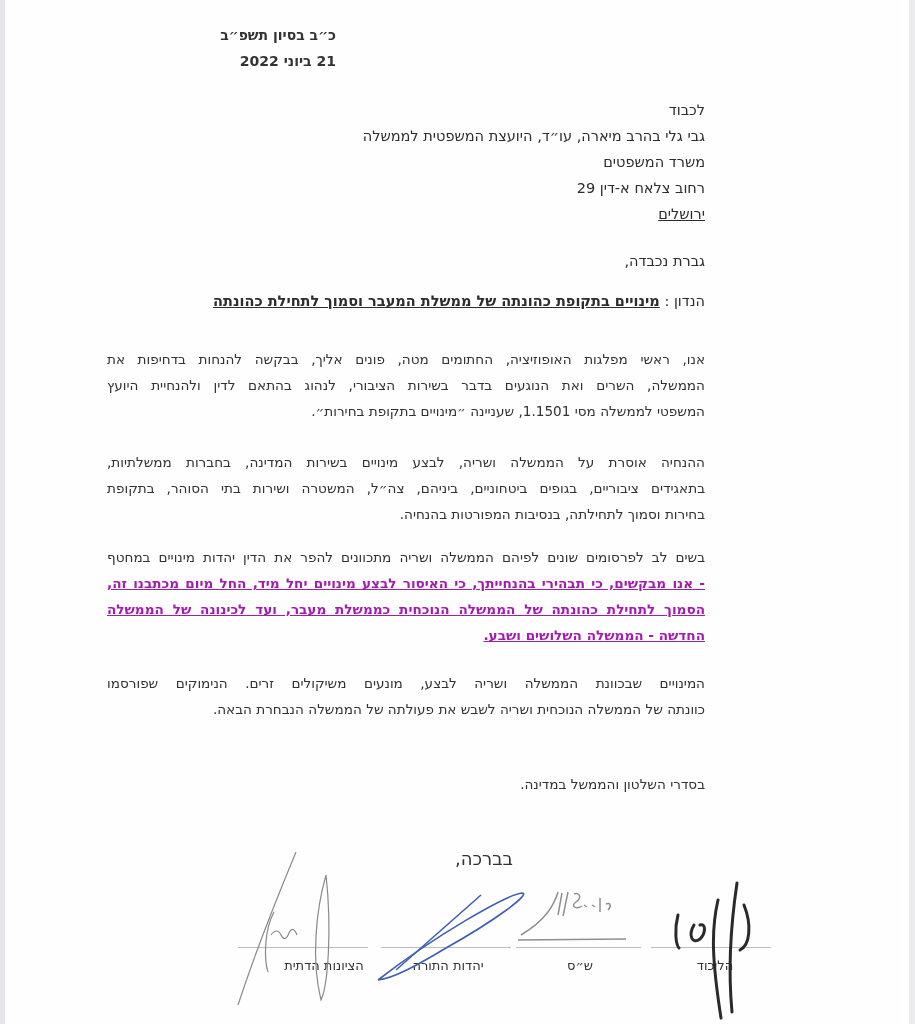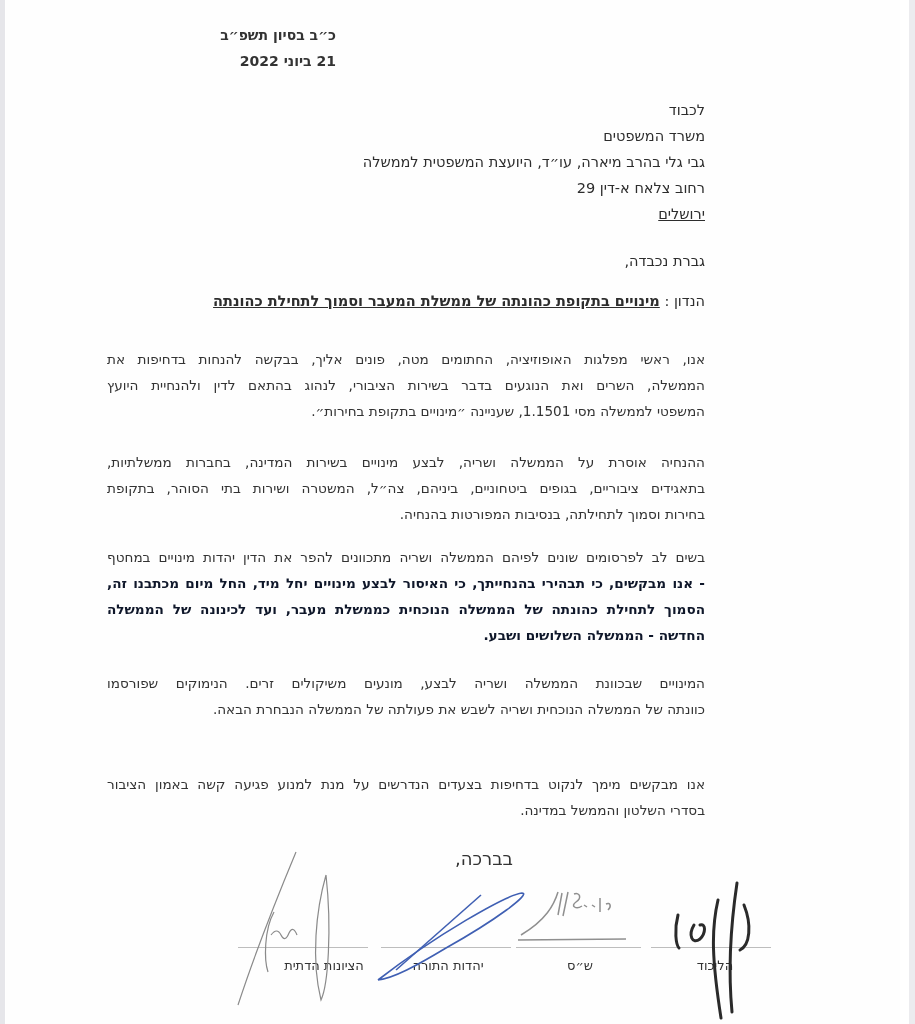--- a/index.html
+++ b/index.html
@@ -21,21 +21,21 @@
   .addr .u { text-decoration: underline; }
 
   .greet { right: 195px; top: 253px; font-size: 14.5px; color: #2d2d2d; }
 
   .subject { right: 195px; top: 293px; font-size: 14.5px; color: #2d2d2d; white-space: nowrap; }
   .subject .s { font-weight: bold; text-decoration: underline; }
 
   .para { right: 195px; width: 598px; text-align: justify; text-align-last: right; font-size: 13.6px; line-height: 26px; color: #333; }
   .para .line { display: block; text-align: justify; text-align-last: justify; white-space: nowrap; }
   .para .line.last { text-align-last: right; }
-  .bold { font-weight: bold; color: #0f172a; }
+  .bold { font-weight: bold; color: #a21caf; text-decoration: underline; }
   .p1 { top: 346px; }
   .p2 { top: 449px; }
   .p3 { top: 544px; }
   .p4 { top: 670px; }
   .p5 { top: 771px; }
 
   .closing { left: 449px; top: 848px; font-size: 18px; color: #333; }
 
   .sig-line { position: absolute; top: 947px; height: 1px; background: #bdbdbd; }
   .sig-label { position: absolute; top: 958px; font-size: 13px; color: #333; text-align: center; margin-left: 17px; }
@@ -48,22 +48,22 @@
 <div class="edge-left"></div>
 <div class="page">
 
   <div class="abs date-block rtl">
     <div>כ״ב בסיון תשפ״ב</div>
     <div>21 ביוני 2022</div>
   </div>
 
   <div class="abs addr rtl">
     <div>לכבוד</div>
+    <div>גבי גלי בהרב מיארה, עו״ד, היועצת המשפטית לממשלה</div>
     <div>משרד המשפטים</div>
-    <div>גבי גלי בהרב מיארה, עו״ד, היועצת המשפטית לממשלה</div>
     <div>רחוב צלאח א-דין 29</div>
     <div class="u">ירושלים</div>
   </div>
 
   <div class="abs greet rtl">גברת נכבדה,</div>
 
   <div class="abs subject rtl">
     <span>הנדון :</span>
     <span class="s">מינויים בתקופת כהונתה של ממשלת המעבר וסמוך לתחילת כהונתה</span>
   </div>
@@ -86,21 +86,20 @@
     <span class="line bold">הסמוך לתחילת כהונתה של הממשלה הנוכחית כממשלת מעבר, ועד לכינונה של הממשלה</span>
     <span class="line last bold">החדשה - הממשלה השלושים ושבע.</span>
   </div>
 
   <div class="abs para p4 rtl">
     <span class="line">המינויים שבכוונת הממשלה ושריה לבצע, מונעים משיקולים זרים. הנימוקים שפורסמו</span>
     <span class="line last">כוונתה של הממשלה הנוכחית ושריה לשבש את פעולתה של הממשלה הנבחרת הבאה.</span>
   </div>
 
   <div class="abs para p5 rtl">
-    <span class="line">אנו מבקשים מימך לנקוט בדחיפות בצעדים הנדרשים על מנת למנוע פגיעה קשה באמון הציבור</span>
     <span class="line last">בסדרי השלטון והממשל במדינה.</span>
   </div>
 
   <div class="abs closing rtl">בברכה,</div>
 
   <div class="sig-line" style="left:232px;width:130px"></div>
   <div class="sig-line" style="left:375px;width:130px"></div>
   <div class="sig-line" style="left:510px;width:125px"></div>
   <div class="sig-line" style="left:645px;width:120px"></div>
 

